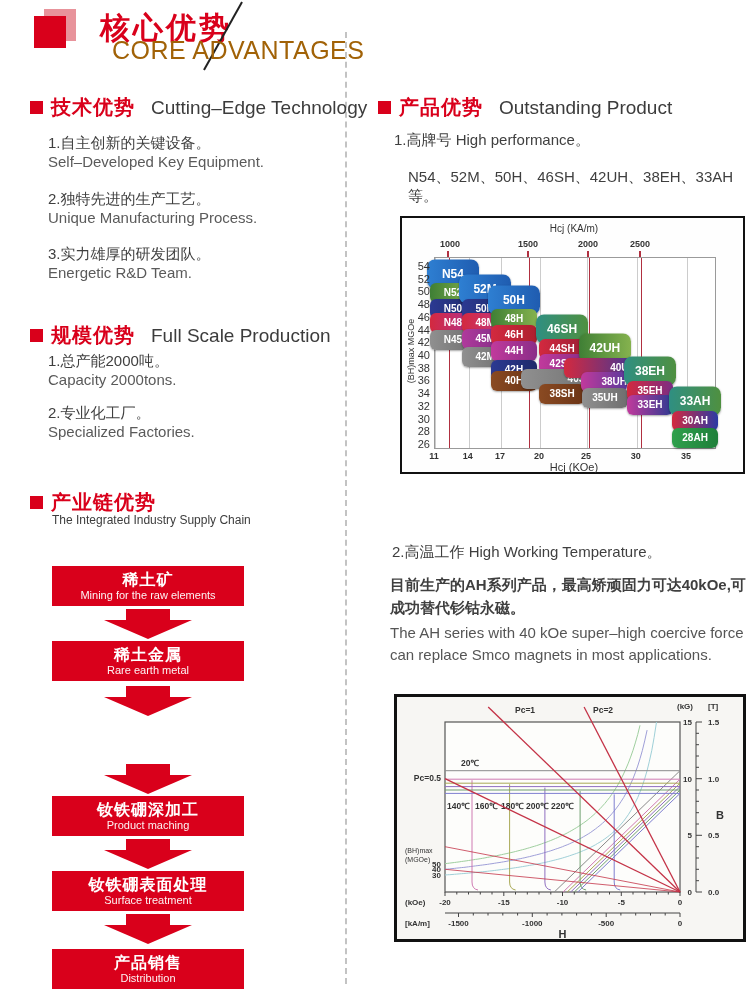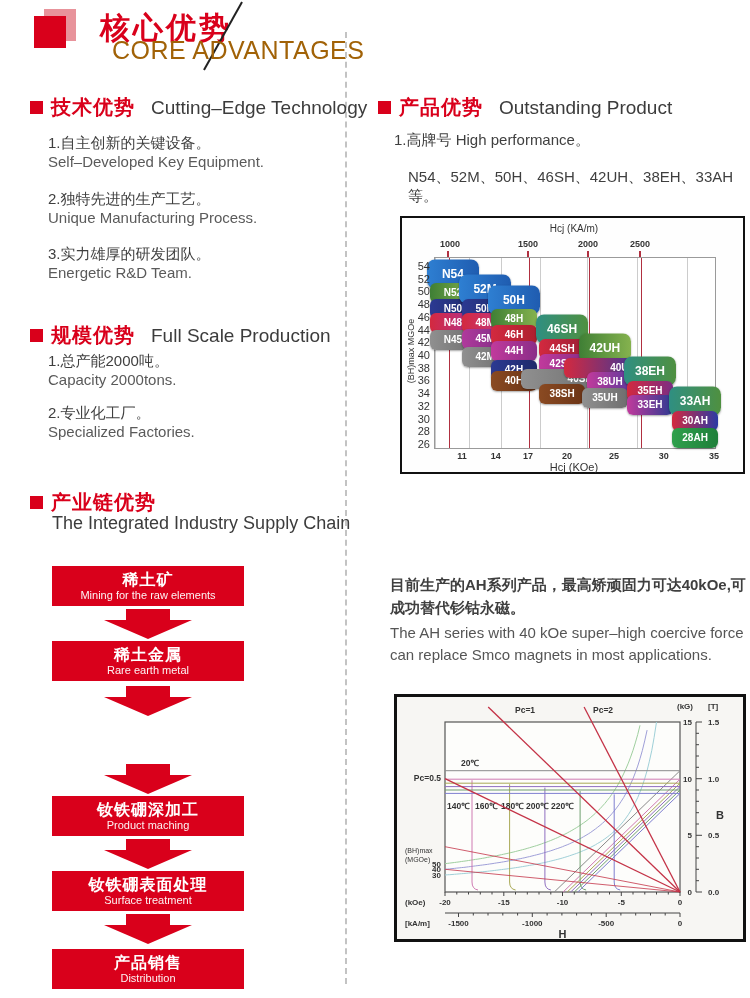--- a/index.html
+++ b/index.html
@@ -13,21 +13,21 @@
   .hdr-zh{position:absolute;left:100px;top:8px;font-size:30px;font-weight:bold;color:#d9001b;letter-spacing:3px;}
   .hdr-en{position:absolute;left:112px;top:36px;font-size:25px;color:#a16207;letter-spacing:0.5px;}
 
   .divider{position:absolute;left:345px;top:32px;height:952px;border-left:2px dashed #c3c3c3;}
 
   
   .sec-head{position:absolute;white-space:nowrap;}
   .sec-sq{display:inline-block;width:13px;height:13px;background:#d9001b;margin-right:8px;}
   .sec-zh{font-size:20px;font-weight:bold;color:#d9001b;letter-spacing:1px;}
   .sec-en{font-size:19px;color:#3c3c3c;margin-left:16px;}
-  .sec-sub{position:absolute;font-size:18px;color:#3c3c3c;}
+  .sec-sub{position:absolute;font-size:12px;color:#3c3c3c;}
 
   .item{position:absolute;font-size:15px;line-height:19px;}
   .item-zh{color:#3f3f3f;}
   .item-en{color:#5a5a5a;}
 
   
   .flow-box{position:absolute;left:52px;width:192px;height:40px;background:#d9001b;
             display:flex;flex-direction:column;align-items:center;justify-content:center;}
   .flow-zh{color:#ffffff;font-size:16px;font-weight:bold;letter-spacing:1px;line-height:18px;}
   .flow-en{color:rgba(255,255,255,0.95);font-size:11px;line-height:13px;}
@@ -43,21 +43,21 @@
   
   #c1-frame{position:absolute;left:400px;top:216px;width:345px;height:258px;background:#fefefe;
             border:2px solid #111111;box-sizing:border-box;}
   #c1-plot{position:absolute;left:32px;top:39px;width:280px;height:190px;border:1px solid #9a9a9a;background:#ffffff;}
   .c1-top-title{position:absolute;left:32px;top:5px;width:280px;text-align:center;font-size:10px;color:#333;}
   .c1-bot-title{position:absolute;left:32px;top:243px;width:280px;text-align:center;font-size:11px;color:#333;}
   .c1-ytitle{position:absolute;left:-80px;top:127px;width:180px;height:12px;text-align:center;
              font-size:9px;color:#333;transform:rotate(-90deg);}
   .c1-gridv{position:absolute;top:0;width:1px;height:100%;background:#cccccc;}
   .c1-gridv-red{position:absolute;top:0;width:1px;height:100%;background:#b03040;}
-  .c1-xlab{position:absolute;transform:translateX(-50%);font-size:9px;color:#333;font-weight:bold;margin-left:28px;}
+  .c1-xlab{position:absolute;transform:translateX(-50%);font-size:9px;color:#333;font-weight:bold;}
   .c1-tlab{position:absolute;transform:translateX(-50%);font-size:9px;color:#333;font-weight:bold;}
   .c1-ttick{position:absolute;width:2px;height:6px;background:#b03040;transform:translateX(-50%);}
   .c1-ylab{position:absolute;font-size:11px;color:#333;transform:translateX(-100%);}
   .chip{position:absolute;width:46px;height:20px;border-radius:6px;transform:translate(-50%,-50%);
         color:#ffffff;font-size:10px;font-weight:bold;text-align:center;line-height:20px;
         box-shadow:0 1px 2px rgba(0,0,0,0.35);}
   .chip-big{width:52px;height:29px;border-radius:8px;font-size:12px;line-height:29px;}
 
   
   #c2-frame{position:absolute;left:394px;top:694px;width:352px;height:248px;background:#f7f6f3;
@@ -192,21 +192,21 @@
         <div class="chip" style="left: 78.96px; top: 92.91px; background: linear-gradient(90deg, rgb(193, 58, 156), rgb(138, 45, 136));">44H</div>
         <div class="chip" style="left: 78.96px; top: 112px; background: linear-gradient(90deg, rgb(44, 58, 146), rgb(30, 42, 106));">42H</div>
         <div class="chip" style="left: 78.96px; top: 122.93px; background: linear-gradient(90deg, rgb(138, 74, 34), rgb(107, 52, 22));">40H</div>
         <div class="chip chip-big" style="left: 127.12px; top: 71.06px; background: linear-gradient(90deg, rgb(47, 143, 130), rgb(79, 144, 64));">46SH</div>
         <div class="chip" style="left: 127.12px; top: 91.01px; background: linear-gradient(90deg, rgb(211, 41, 63), rgb(156, 31, 53));">44SH</div>
         <div class="chip" style="left: 127.12px; top: 106.02px; background: linear-gradient(90deg, rgb(193, 58, 156), rgb(138, 45, 136));">42SH</div>
         <div class="chip" style="left: 127.12px; top: 121.03px; background: linear-gradient(90deg, rgb(144, 144, 144), rgb(110, 110, 110)); padding-left: 36px;">40SH</div>
         <div class="chip" style="left: 127.12px; top: 136.04px; background: linear-gradient(90deg, rgb(138, 74, 34), rgb(107, 52, 22));">38SH</div>
         <div class="chip chip-big" style="left: 169.96px; top: 90.06px; background: linear-gradient(90deg, rgb(63, 127, 53), rgb(133, 178, 78));">42UH</div>
         <div class="chip" style="left: 169.96px; top: 110.01px; background: linear-gradient(90deg, rgb(211, 41, 63), rgb(44, 58, 164)); padding-left: 36px;">40UH</div>
-        <div class="chip" style="left: 175px; top: 124.07px; background: linear-gradient(90deg, rgb(193, 58, 156), rgb(90, 58, 156));">38UH</div>
+        <div class="chip" style="left: 169px; top: 124.07px; background: linear-gradient(90deg, rgb(193, 58, 156), rgb(90, 58, 156)); text-align: right;">38UH</div>
         <div class="chip" style="left: 169.96px; top: 140.03px; background: linear-gradient(90deg, rgb(144, 144, 144), rgb(110, 110, 110));">35UH</div>
         <div class="chip chip-big" style="left: 215.04px; top: 113.05px; background: linear-gradient(90deg, rgb(47, 143, 130), rgb(79, 144, 64));">38EH</div>
         <div class="chip" style="left: 215.04px; top: 133px; background: linear-gradient(90deg, rgb(211, 41, 63), rgb(124, 45, 132));">35EH</div>
         <div class="chip" style="left: 215.04px; top: 147.06px; background: linear-gradient(90deg, rgb(193, 58, 156), rgb(44, 58, 146));">33EH</div>
         <div class="chip chip-big" style="left: 260.12px; top: 143.07px; background: linear-gradient(90deg, rgb(47, 143, 130), rgb(79, 144, 64));">33AH</div>
         <div class="chip" style="left: 260.12px; top: 163.02px; background: linear-gradient(90deg, rgb(211, 41, 63), rgb(44, 58, 164));">30AH</div>
         <div class="chip" style="left: 260.12px; top: 179.93px; background: linear-gradient(90deg, rgb(47, 160, 76), rgb(31, 127, 58));">28AH</div>
       </div>
     <div class="c1-bot-title">Hcj (KOe)</div>
   <div class="c1-xlab" style="left: 32px; top: 233px;">11</div>
@@ -234,20 +234,21 @@
       <div class="c1-ylab" style="left: 28px; top: 130.97px;">40</div>
       <div class="c1-ylab" style="left: 28px; top: 143.68px;">38</div>
       <div class="c1-ylab" style="left: 28px; top: 156.39px;">36</div>
       <div class="c1-ylab" style="left: 28px; top: 169.1px;">34</div>
       <div class="c1-ylab" style="left: 28px; top: 181.81px;">32</div>
       <div class="c1-ylab" style="left: 28px; top: 194.52px;">30</div>
       <div class="c1-ylab" style="left: 28px; top: 207.23px;">28</div>
       <div class="c1-ylab" style="left: 28px; top: 219.94px;">26</div>
     </div>
 
+  <div class="rtext" style="left:392px;top:543px;">2.高温工作 High Working Temperature。</div>
   <div class="rtext" style="left:390px;top:576px;font-weight:bold;">目前生产的AH系列产品，最高矫顽固力可达40kOe,可</div>
   <div class="rtext" style="left:390px;top:599px;font-weight:bold;">成功替代钐钴永磁。</div>
   <div class="rtext-gray" style="left:390px;top:624px;">The AH series with 40 kOe super–high coercive force</div>
   <div class="rtext-gray" style="left:390px;top:646px;text-align:center;">can replace Smco magnets in most applications.</div>
 
   <div id="c2-frame">
     <svg id="c2-svg" width="346" height="242" viewBox="0 0 346 242">
         <rect x="48" y="25" width="235" height="170" fill="#fdfdfb" stroke="#555" stroke-width="1.2"></rect>
         <path d="M48.0,166.7L50.3,166.4L52.7,166.1L55.0,165.8L57.4,165.5L59.7,165.2L62.1,164.9L64.4,164.5L66.8,164.2L69.1,163.9L71.5,163.5L73.8,163.2L76.2,162.8L78.5,162.4L80.9,162.1L83.2,161.7L85.6,161.3L87.9,160.9L90.3,160.4L92.6,160.0L95.0,159.6L97.3,159.1L99.7,158.7L102.0,158.2L104.4,157.7L106.7,157.2L109.1,156.7L111.4,156.2L113.8,155.6L116.1,155.1L118.5,154.5L120.8,153.9L123.2,153.3L125.5,152.7L127.9,152.1L130.2,151.4L132.6,150.7L134.9,150.0L137.3,149.3L139.6,148.6L142.0,147.8L144.3,147.0L146.7,146.1L149.0,145.3L151.4,144.4L153.7,143.5L156.1,142.5L158.4,141.5L160.8,140.5L163.1,139.4L165.5,138.3L167.8,137.2L170.2,136.0L172.5,134.7L174.9,133.4L177.2,132.0L179.6,130.6L181.9,129.1L184.3,127.5L186.6,125.9L189.0,124.2L191.3,122.4L193.7,120.4L196.0,118.4L198.4,116.3L200.7,114.0L203.1,111.7L205.4,109.1L207.8,106.5L210.1,103.6L212.5,100.6L214.8,97.3L217.2,93.8L219.5,90.1L221.9,86.0L224.2,81.7L226.6,76.9L228.9,71.8L231.3,66.2L233.6,60.1L236.0,53.3L238.3,45.9L240.7,37.6L243.0,28.3" fill="none" stroke="#9fcf9f" stroke-width="1"></path>
         <text x="44" y="169.7" font-size="8" text-anchor="end" fill="#333" font-weight="bold">50</text>

